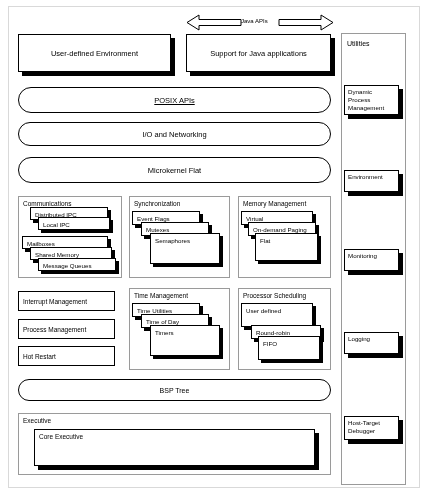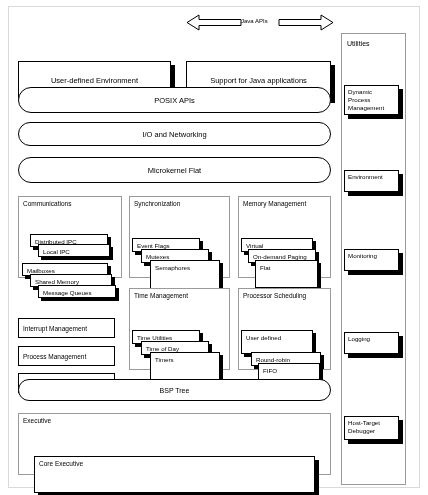--- a/index.html
+++ b/index.html
@@ -12,21 +12,20 @@
     position:relative;
   }
   .canvas{position:absolute;left:0;top:0;width:428px;height:495px;}
 
   
   .box{
     position:absolute;
     background:#fff;
     border:1px solid #000;
     box-sizing:border-box;
-    margin-top:27px;
   }
   
   .shadow{ box-shadow:4px 4px 0 0 #000; }
   .shadow-sm{ box-shadow:3px 3px 0 0 #000; }
   .ctr{
     display:flex;align-items:center;justify-content:center;
     text-align:center;
   }
   .tl{ padding:3px 4px; }
 
@@ -95,21 +94,21 @@
   </div>
 
   <div class="box shadow ctr" style="left:18px;top:34px;width:153px;height:38px;font-size:7.5px;">
     <span>User-defined Environment</span>
   </div>
 
   <div class="box shadow ctr" style="left:186px;top:34px;width:145px;height:38px;font-size:7.5px;">
     <span>Support for Java applications</span>
   </div>
 
-  <div class="band ctr" style="left:18px;top:87px;width:313px;height:26px;">
+  <div class="band ctr" style="left:18px;top:87px;width:313px;height:26px;text-decoration:underline;">
     <span>POSIX APIs</span>
   </div>
 
   <div class="band ctr" style="left:18px;top:122px;width:313px;height:24px;">
     <span>I/O and Networking</span>
   </div>
 
   <div class="band ctr" style="left:18px;top:157px;width:313px;height:26px;">
     <span>Microkernel Flat</span>
   </div>

